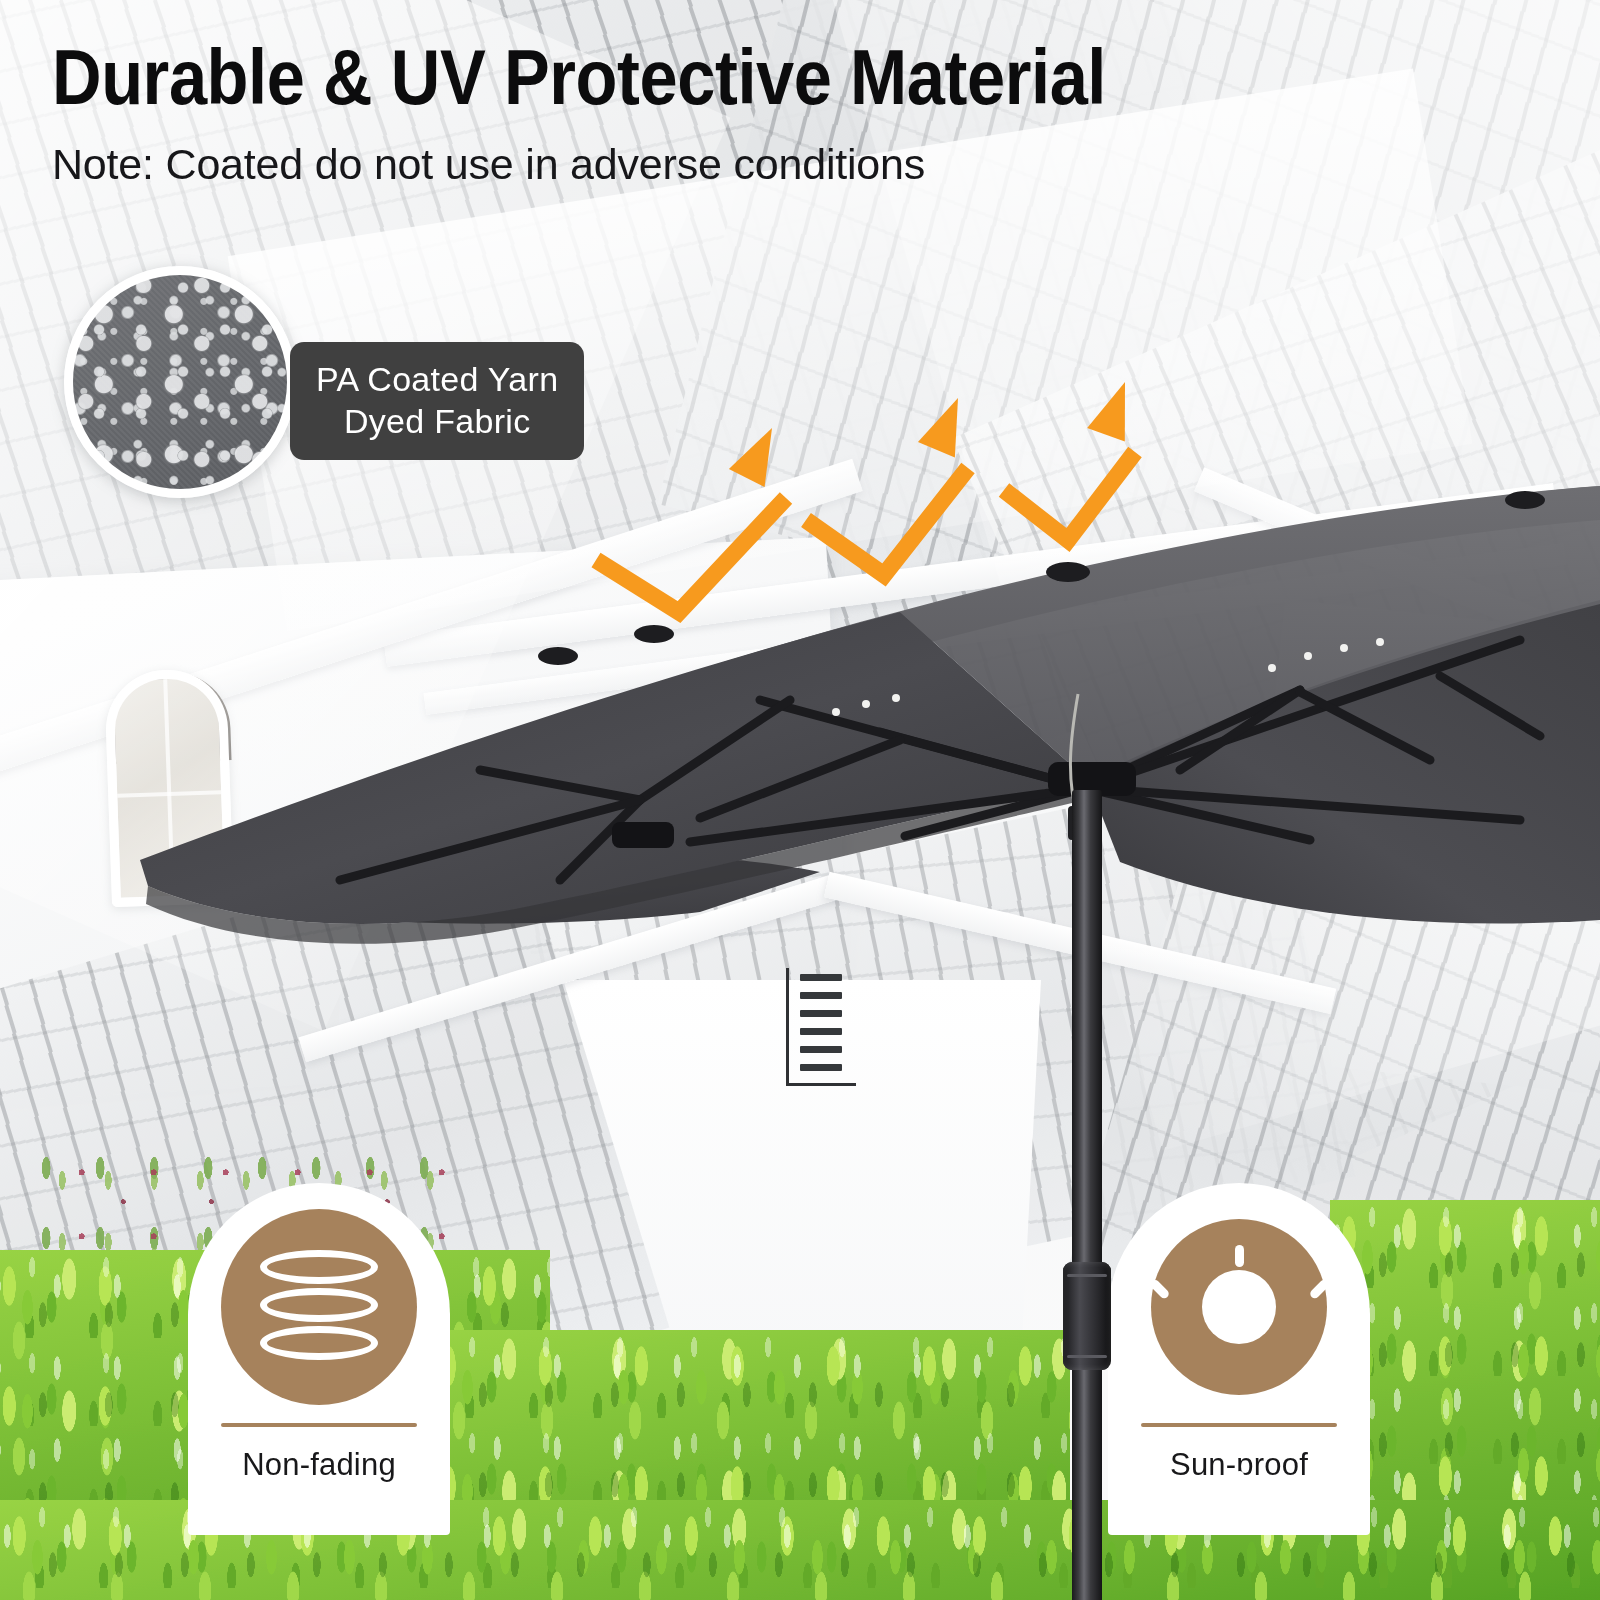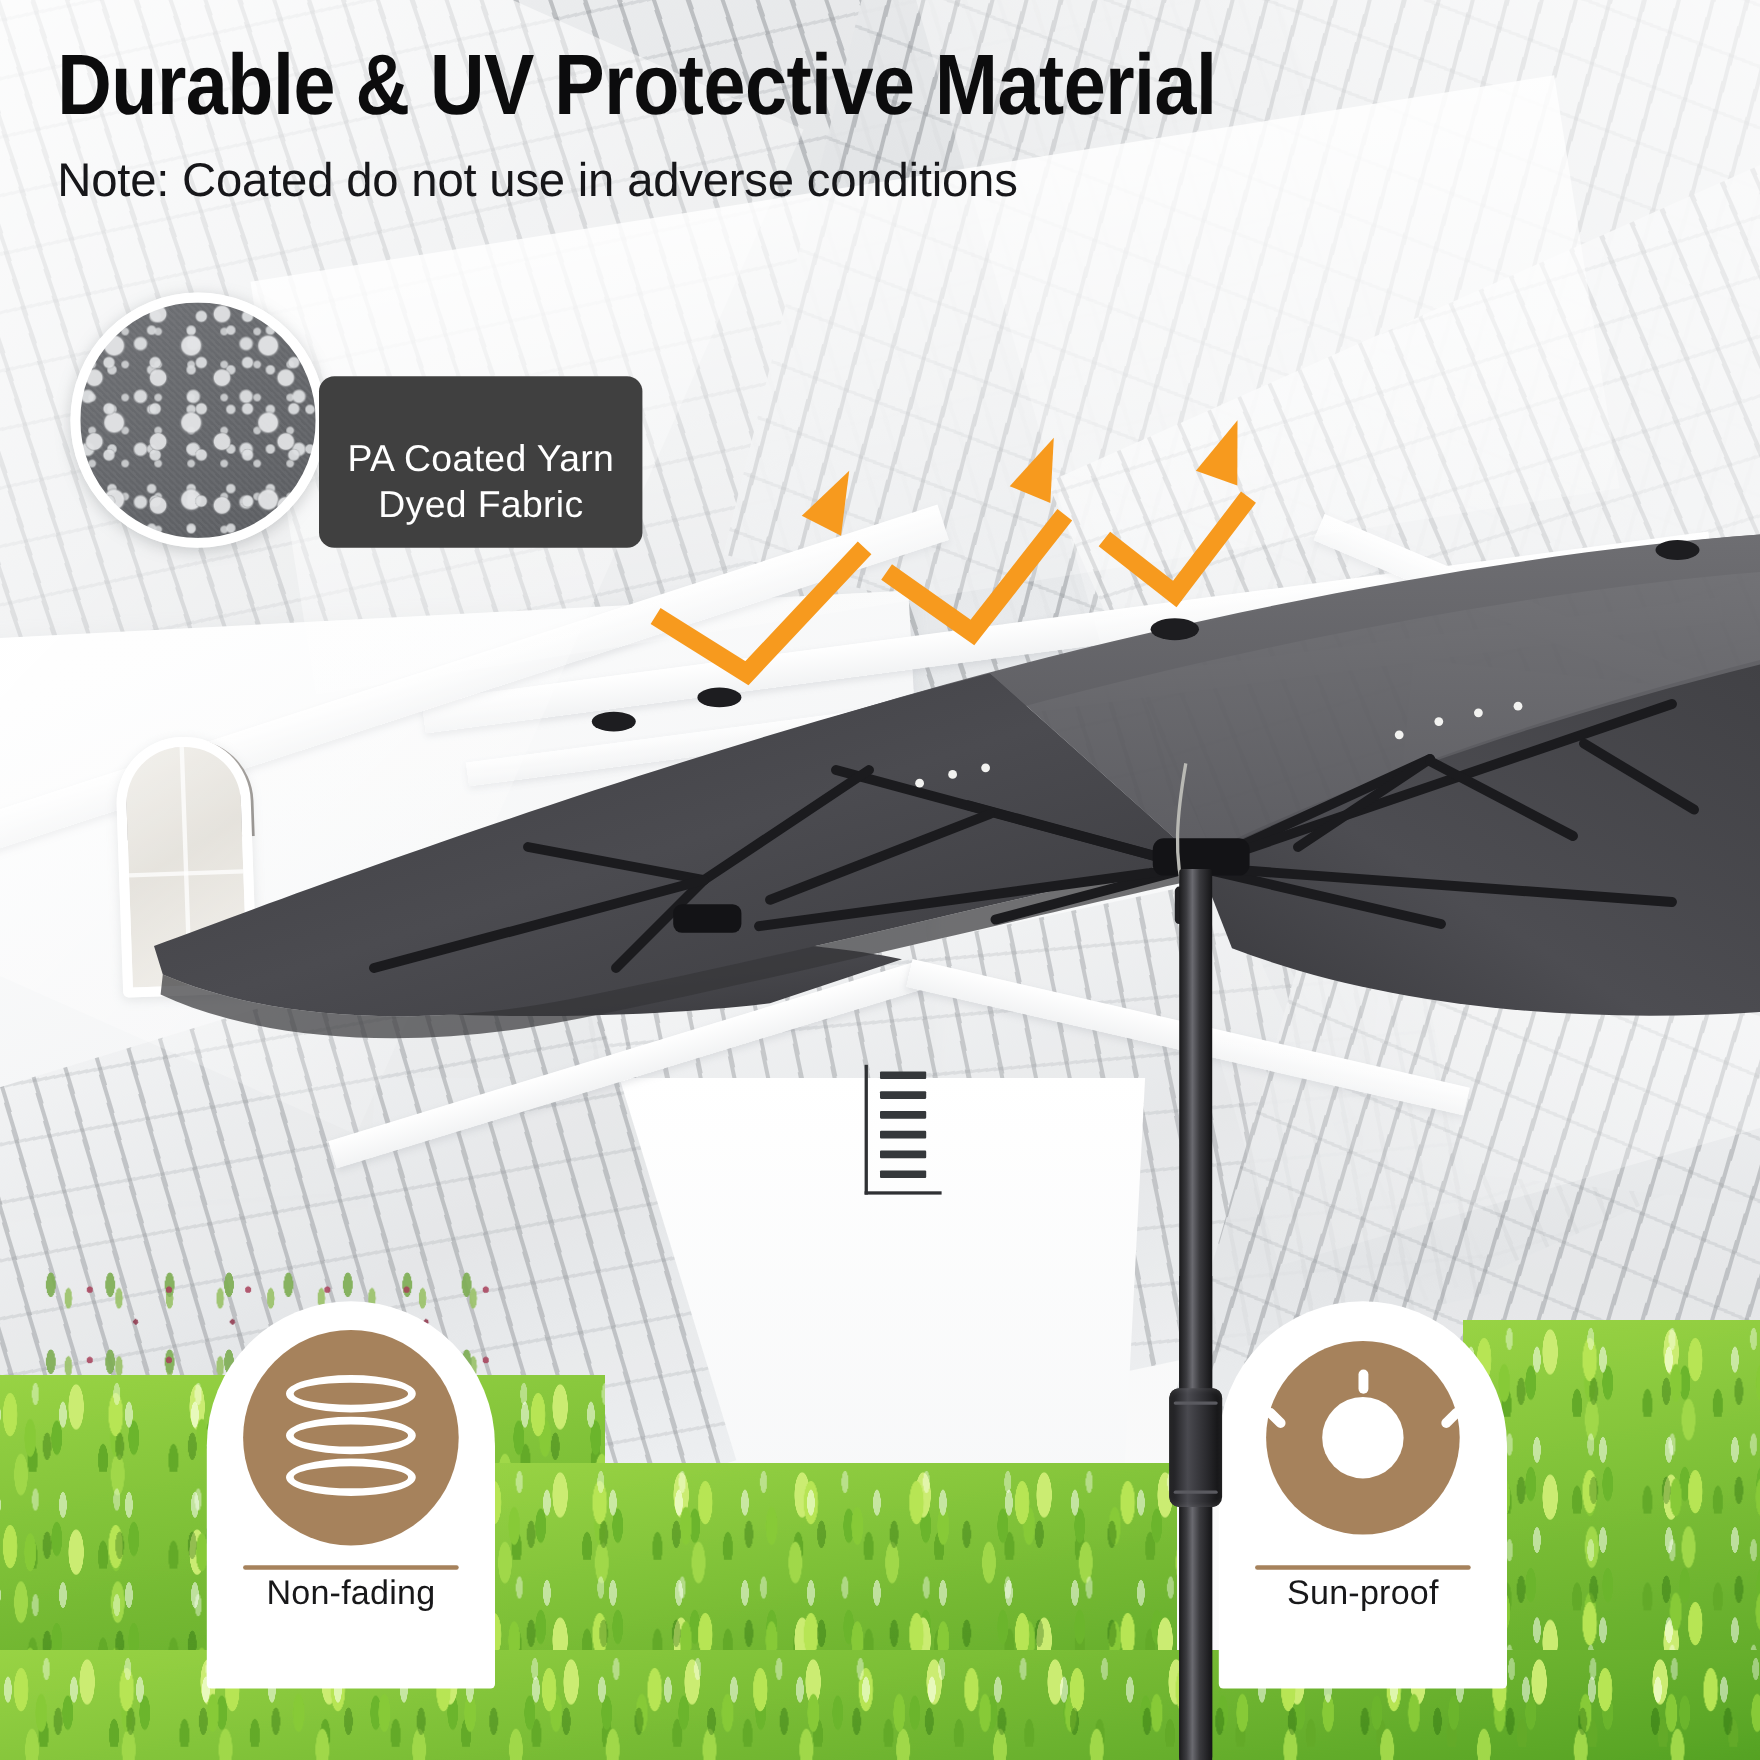--- a/index.html
+++ b/index.html
@@ -151,21 +151,21 @@
           background:radial-gradient(circle at 35% 35%,#6d6d74,#17171a); }
 
   
   .cards { position:absolute; left:0; top:0; width:1600px; height:1600px; }
   .card { position:absolute; bottom:65px; width:262px; height:352px;
           background:#fff; border-radius:131px 131px 4px 4px;
           display:flex; flex-direction:column; align-items:center; }
   .card .disc { margin-top:26px; width:196px; height:196px; border-radius:50%;
                 display:flex; align-items:center; justify-content:center; }
   .card .rule { width:196px; height:4px; margin-top:18px; border-radius:2px; }
-  .card .cap { margin-top:1px; font-size:31px; line-height:1.28; color:#18181a;
+  .card .cap { margin-top:18px; font-size:31px; line-height:1.28; color:#18181a;
                text-align:center; letter-spacing:.2px; width:240px; }
 
   .card1 { left:188px; }
   .card2 { left:628px; }
   .card3 { left:1108px; }
 
   
   .ic { position:relative; width:118px; height:118px; }
 
   
@@ -210,21 +210,21 @@
                  radial-gradient(circle 5px at 80% 70%, rgba(218,220,222,.9) 0 3.5px, transparent 5px),
                  radial-gradient(circle 7px at 14% 78%, rgba(224,226,228,.92) 0 5px, transparent 7px),
                  radial-gradient(circle 4px at 36% 88%, rgba(214,216,218,.85) 0 3px, transparent 4px),
                  repeating-linear-gradient(45deg, rgba(255,255,255,.05) 0 2px, transparent 2px 4px),
                  linear-gradient(150deg,#6f7175,#5a5c60);
                background-size:58px 58px,42px 42px,70px 70px,36px 36px,48px 48px,30px 30px,6px 6px,100% 100%;
                box-shadow:0 3px 14px rgba(120,125,130,.35); }
   .tagBox { position:absolute; left:238px; top:84px; padding:16px 26px 18px 26px;
             background:rgba(64,64,64,0.93); border-radius:14px; }
   .tagBox .t { color:#fff; font-size:34px; line-height:1.24; text-align:center;
-               white-space:pre-line; letter-spacing:.3px;margin-top:38px; }
+               white-space:pre-line; letter-spacing:.3px; }
 
   
   .h1 { position:absolute; left:52px; top:32px; font-size:78px; font-weight:700;
         color:#0c0c0d; letter-spacing:-0.5px; transform:scaleX(0.88); transform-origin:left center;
         white-space:nowrap; }
   .h2 { position:absolute; left:52px; top:140px; font-size:43px; color:#17171a;
         letter-spacing:-0.2px; white-space:nowrap; }
 </style>
 </head>
 <body>

